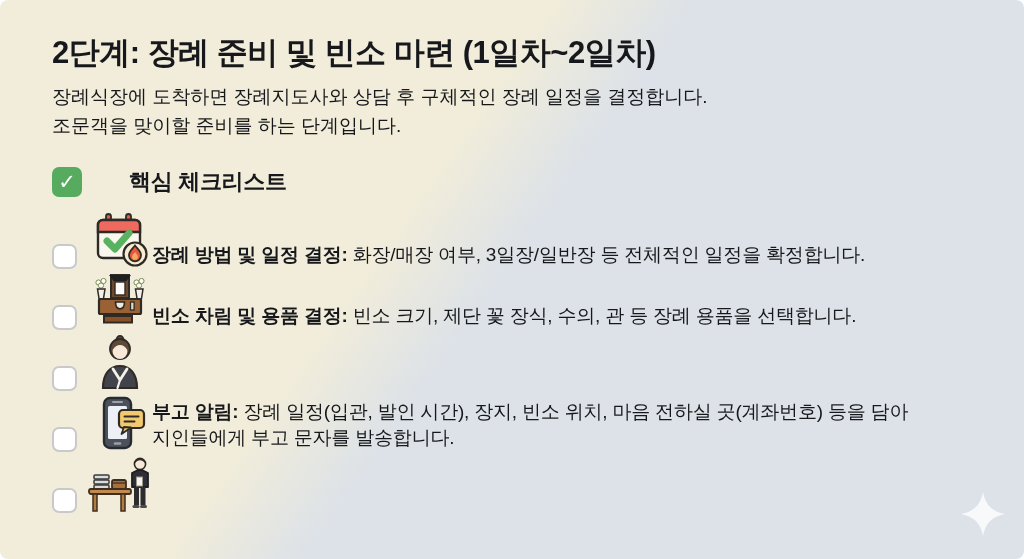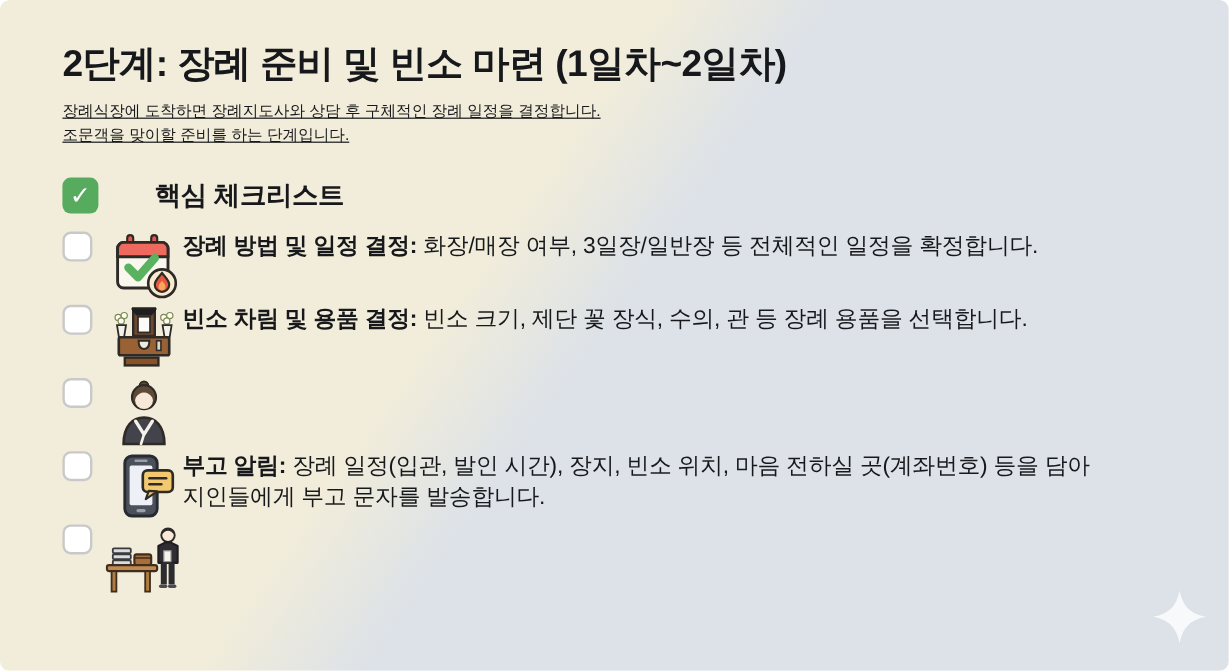--- a/index.html
+++ b/index.html
@@ -8,30 +8,30 @@
     position:relative;
     width:1024px;height:559px;
     border-radius:8px;
     overflow:hidden;
     background:linear-gradient(125deg,#f2edda 0%,#f2edda 39%,#dde2e8 49%,#dde2e8 100%);
     box-sizing:border-box;
     padding:34px 52px 0 52px;
   }
   .title{font-size:31px;font-weight:800;letter-spacing:-0.5px;line-height:1.25;margin:0;}
   .title .suffix{font-weight:600;}
-  .subtitle{font-size:13px;line-height:1.52;margin:10px 0 0 0;text-decoration:underline;}
+  .subtitle{font-size:19px;line-height:1.52;margin:10px 0 0 0;}
   .section-head{display:flex;align-items:center;gap:11px;margin-top:26px;}
   .check-badge{
     width:30px;height:30px;border-radius:7px;background:#57ab5f;
     display:flex;align-items:center;justify-content:center;
     color:#ffffff;font-size:21px;font-weight:800;flex:0 0 auto;
   }
   .section-title{font-size:22px;font-weight:800;letter-spacing:-0.3px;margin-left:36px;}
   .rows{margin-top:15px;}
-  .row{display:flex;align-items:flex-start;min-height:57px;margin-bottom:4px;}
+  .row{display:flex;align-items:flex-end;min-height:57px;margin-bottom:4px;}
   .cb{
     width:25px;height:25px;border-radius:7px;background:#ffffff;
     border:2px solid #c9c9ca;box-sizing:border-box;flex:0 0 auto;
     margin-right:11px;
   }
   .ric{width:64px;height:57px;flex:0 0 auto;display:flex;align-items:center;justify-content:center;}
   .rtext{flex:1;font-size:19px;line-height:1.38;margin:0;padding-right:46px;letter-spacing:-0.2px;}
   .lead{font-weight:800;}
   .sparkle{position:absolute;right:18px;bottom:22px;width:46px;height:46px;}
 </style>

